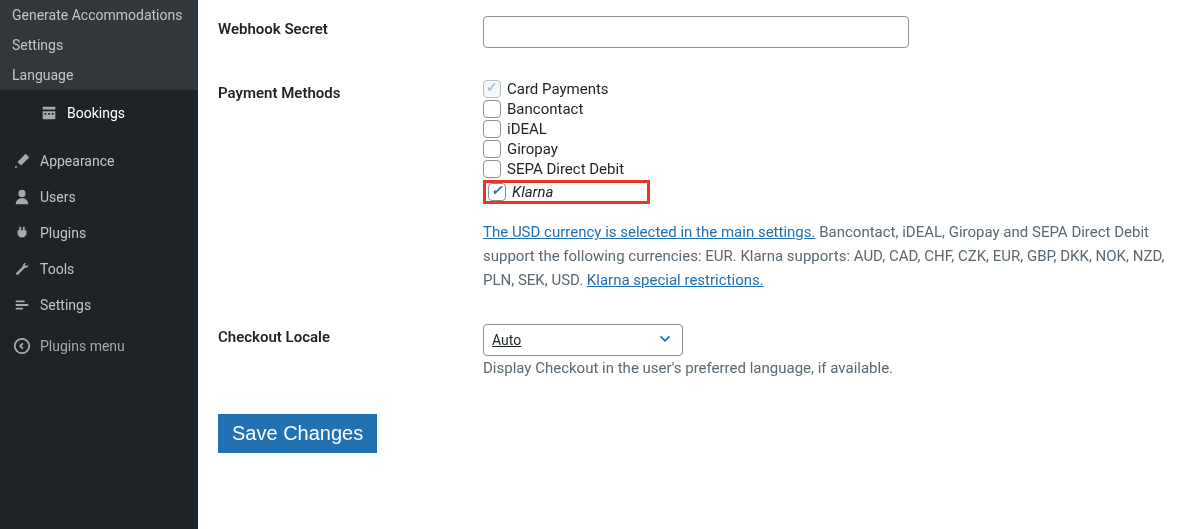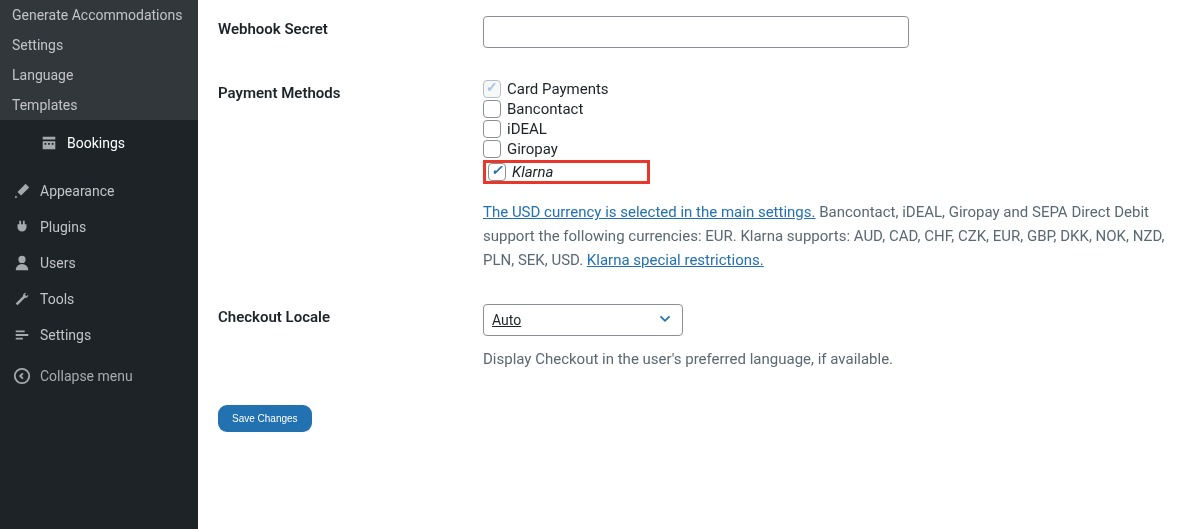--- a/index.html
+++ b/index.html
@@ -33,40 +33,37 @@
 
 .highlight-box { border: 3px solid #e8362b; padding: 0 4px 0 0; display: inline-flex; align-items: center; font-style: italic; }
 .highlight-box .chk { margin-left: 2px; }
 
 .desc { margin-top: 16px; color: #5a6872; font-size: 15px; line-height: 1.6; }
 .desc .link { color: #2271b1; }
 
 .select { width: 200px; height: 32px; border: 1px solid #8c8f94; border-radius: 4px; padding: 0 8px; font-size: 14px; background: #fff; display: inline-flex; align-items: center; justify-content: space-between; cursor: pointer; text-decoration: underline; }
 .select .caret { color: #2271b1; }
 
-.save-btn { background: #2271b1; color: #fff; border: none; padding: 8px 14px; border-radius: 9px; font-size: 10px; cursor: pointer; margin-top: 18px; }
+.save-btn { background: #2271b1; color: #fff; border: none; padding: 8px 14px; border-radius: 0; font-size: 20px; cursor: pointer; margin-top: 18px; }
 
 svg { width: 18px; height: 18px; fill: currentColor; }
 </style>
 </head>
 <body>
 
 <div class="wrap">
   <div class="sidebar">
     <div class="side-item sub">
         <span>Generate Accommodations</span>
       </div>
     <div class="side-item sub">
         <span>Settings</span>
       </div>
     <div class="side-item sub">
         <span>Language</span>
-      </div>
-    <div class="side-item sub">
-        <span>Templates</span>
       </div>
     <div class="sep"></div>
     <div class="side-item top active">
       <span class="icon">
           <svg viewBox="0 0 20 20">
             <path d="M3 3h14v3H3V3zm0 5h14v9H3V8zm2 2v2h2v-2H5zm4 0v2h2v-2H9zm4 0v2h2v-2h-2z"></path>
           </svg>
         </span>
       <span style="color:#fff">Bookings</span>
     </div>
@@ -75,32 +72,32 @@
       <span class="icon">
           <svg viewBox="0 0 20 20">
             <path d="M14 2l4 4-9 9-4-4 9-9zM3 15l2 2-3 1 1-3z"></path>
           </svg>
         </span>
       <span>Appearance</span>
     </div>
     <div class="side-item top">
       <span class="icon">
           <svg viewBox="0 0 20 20">
+            <path d="M10 10a4 4 0 100-8 4 4 0 000 8zm-7 8a7 7 0 0114 0H3z"></path>
+          </svg>
+        </span>
+      <span>Users</span>
+    </div>
+    <div class="side-item top">
+      <span class="icon">
+          <svg viewBox="0 0 20 20">
             <path d="M7 3v4H5v3a5 5 0 0010 0V7h-2V3h-2v4H9V3H7z"></path>
           </svg>
         </span>
       <span>Plugins</span>
-    </div>
-    <div class="side-item top">
-      <span class="icon">
-          <svg viewBox="0 0 20 20">
-            <path d="M10 10a4 4 0 100-8 4 4 0 000 8zm-7 8a7 7 0 0114 0H3z"></path>
-          </svg>
-        </span>
-      <span>Users</span>
     </div>
     <div class="side-item top">
       <span class="icon">
           <svg viewBox="0 0 20 20">
             <path d="M15 3a4 4 0 00-4 4l-8 8 2 2 8-8a4 4 0 004-4l-2 2-2-2 2-2z"></path>
           </svg>
         </span>
       <span>Tools</span>
     </div>
     <div class="side-item top">
@@ -112,21 +109,21 @@
       <span>Settings</span>
     </div>
     <div class="sep"></div>
     <div class="side-item top collapse">
       <span class="icon">
           <svg viewBox="0 0 20 20">
             <circle cx="10" cy="10" r="8" fill="none" stroke="currentColor" stroke-width="2"></circle>
             <path d="M11 7l-3 3 3 3" fill="none" stroke="currentColor" stroke-width="2"></path>
           </svg>
         </span>
-      <span>Collapse menu</span>
+      <span>Plugins menu</span>
     </div>
   </div>
 
   <div class="content">
 
     <div class="form-row">
       <div class="form-label">Webhook Secret</div>
       <div class="form-field">
         <input type="text" class="text-input" value="" style="">
       </div>
@@ -145,40 +142,44 @@
         </div>
         <div class="chk-row">
           <span class="chk"></span>
           <span class="chk-label">iDEAL</span>
         </div>
         <div class="chk-row">
           <span class="chk"></span>
           <span class="chk-label">Giropay</span>
         </div>
         <div class="chk-row">
+          <span class="chk"></span>
+          <span class="chk-label">SEPA Direct Debit</span>
+        </div>
+        <div class="chk-row">
           <span class="highlight-box">
             <span class="chk checked"></span>
             <span class="chk-label" style="padding-right:90px">Klarna</span>
           </span>
         </div>
         <div class="desc">
           <a class="link">The USD currency is selected in the main settings.</a><span> Bancontact, iDEAL, Giropay and SEPA Direct Debit support the following currencies: EUR. Klarna supports: AUD, CAD, CHF, CZK, EUR, GBP, DKK, NOK, NZD, PLN, SEK, USD. </span><a class="link">Klarna special restrictions.</a>
         </div>
       </div>
     </div>
 
     <div class="form-row">
       <div class="form-label">Checkout Locale</div>
       <div class="form-field">
         <div class="select">
           <span>Auto</span>
           <span class="caret"><svg viewBox="0 0 20 20" width="14" height="14">
                 <path d="M5 7l5 5 5-5" fill="none" stroke="currentColor" stroke-width="2"></path>
               </svg></span>
         </div>
-        <div class="desc" style="margin-top:11px">Display Checkout in the user's preferred language, if available.</div>
+        <div class="desc" style="margin-top:0">Display Checkout in the user's preferred language, if available.</div>
       </div>
     </div>
 
     <button class="save-btn">Save Changes</button>
 
   </div>
 </div>
 
 </body></html>

